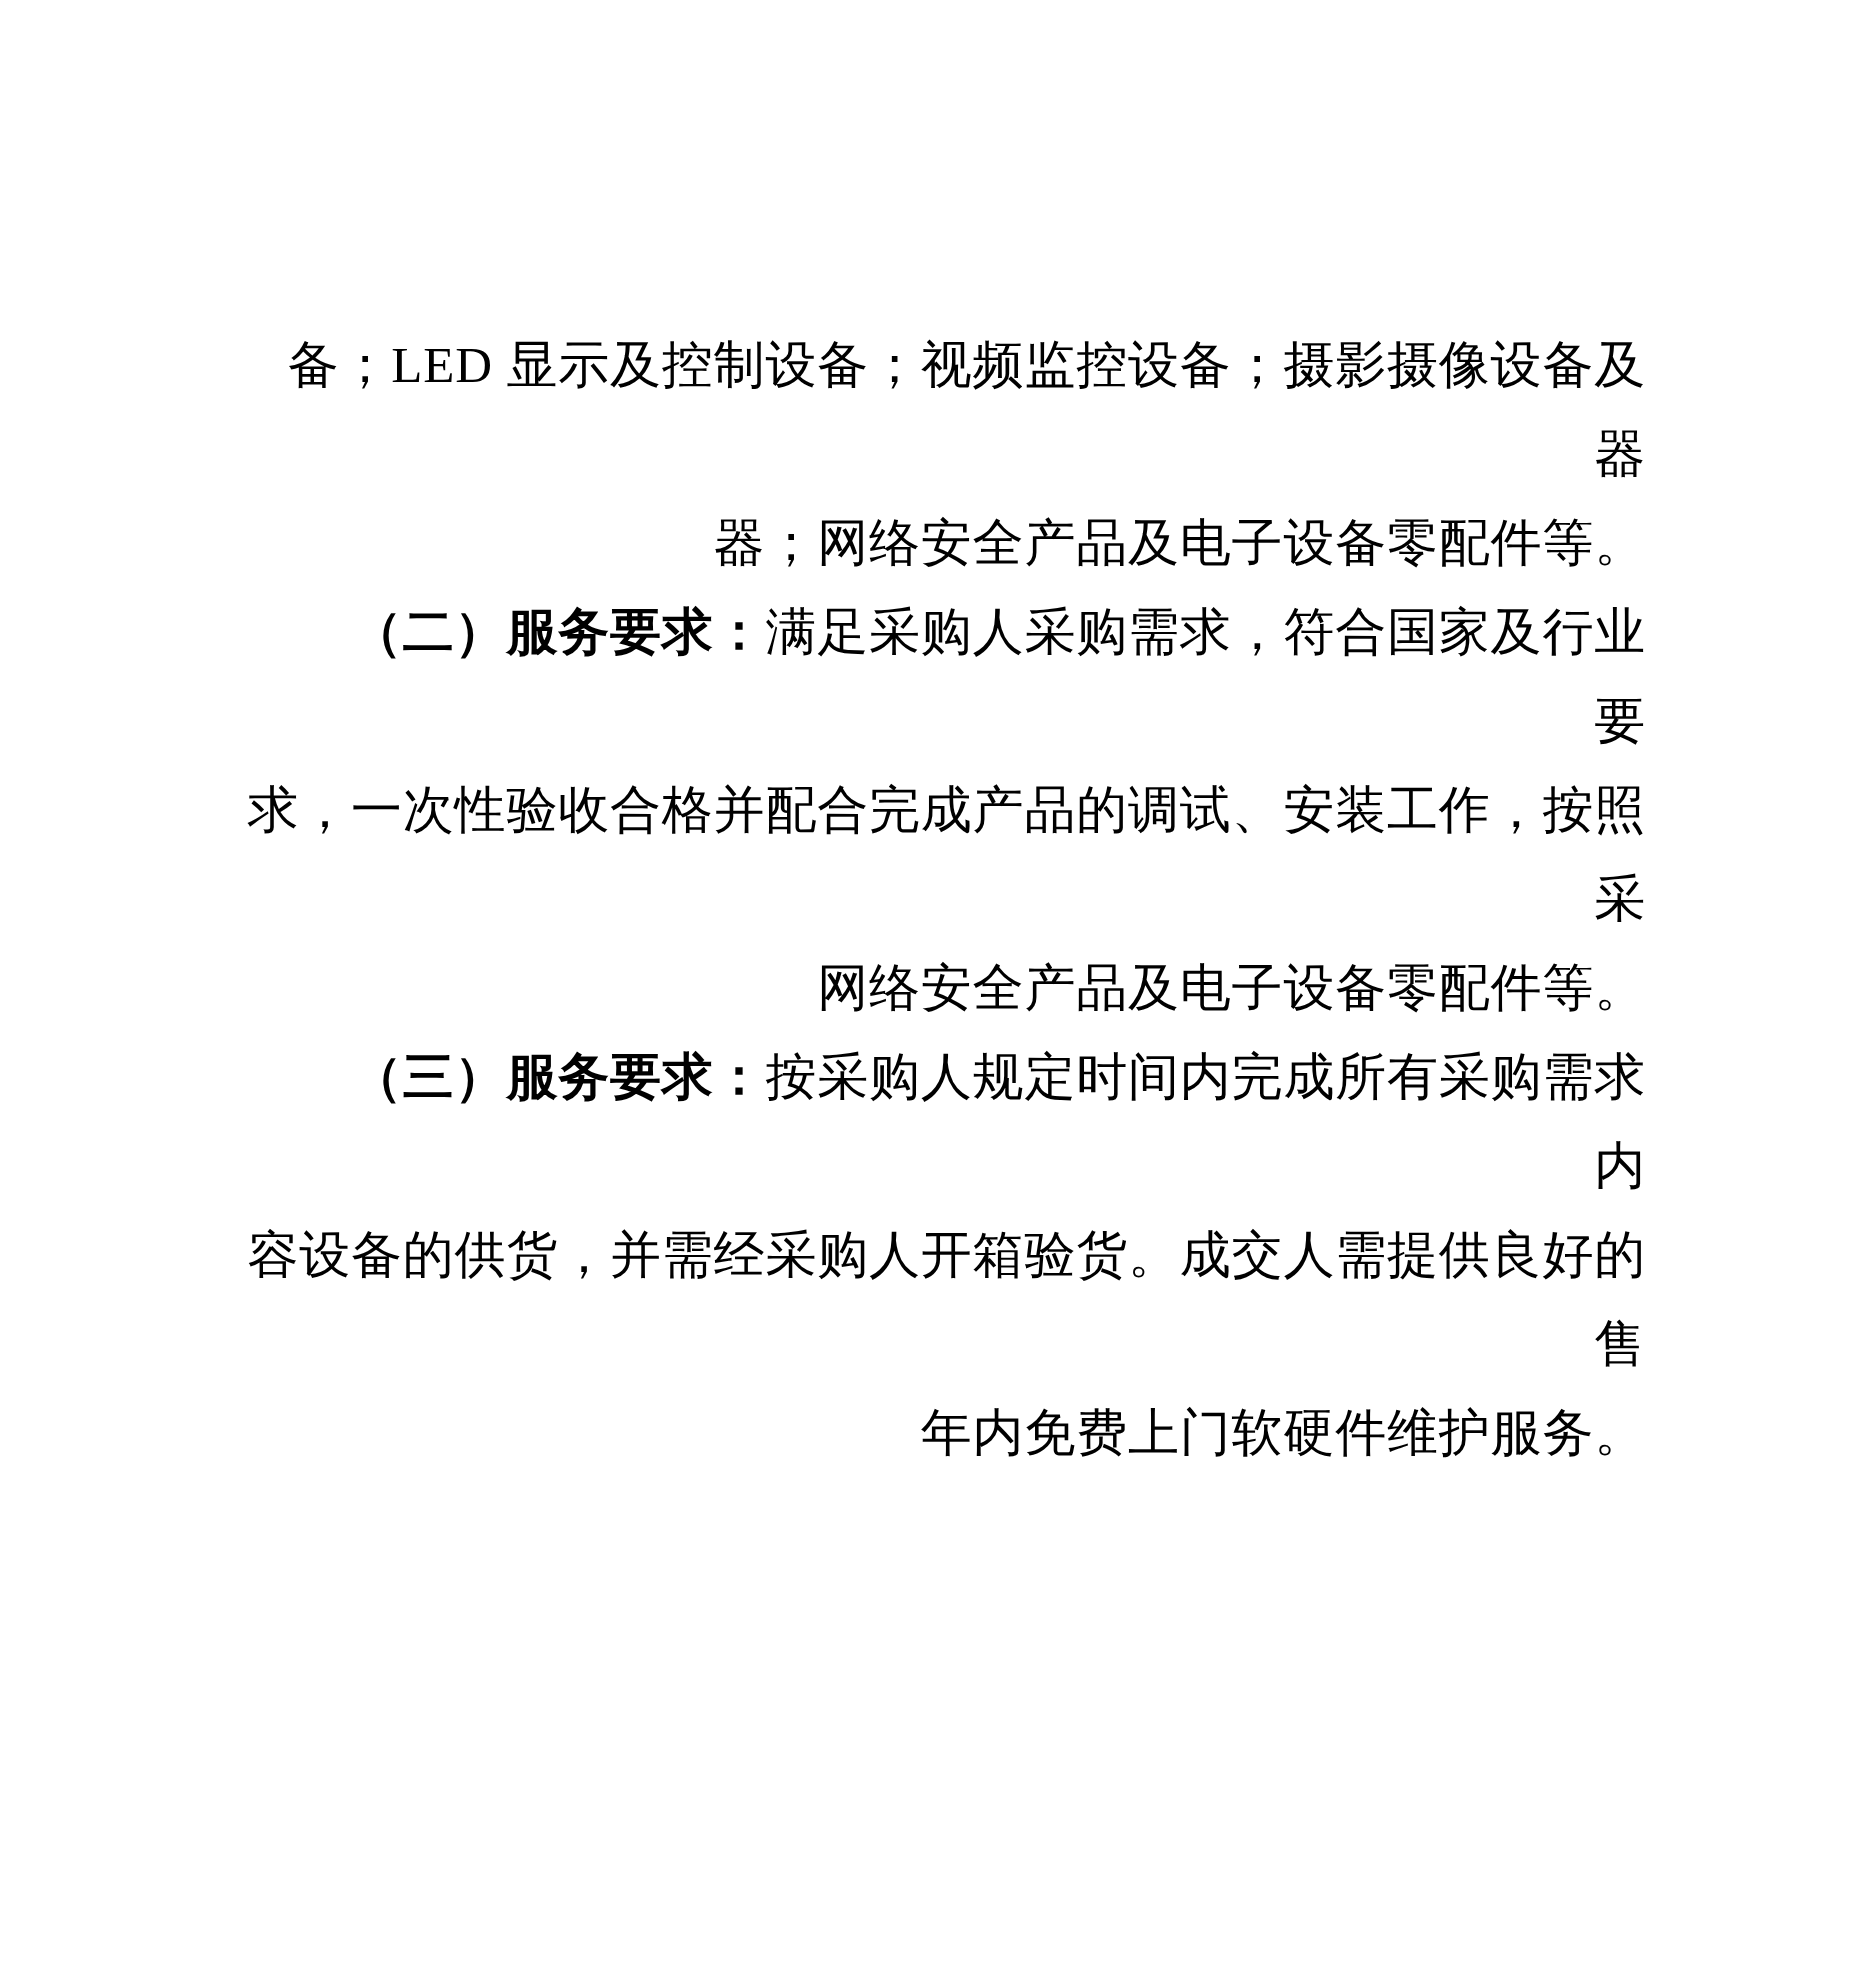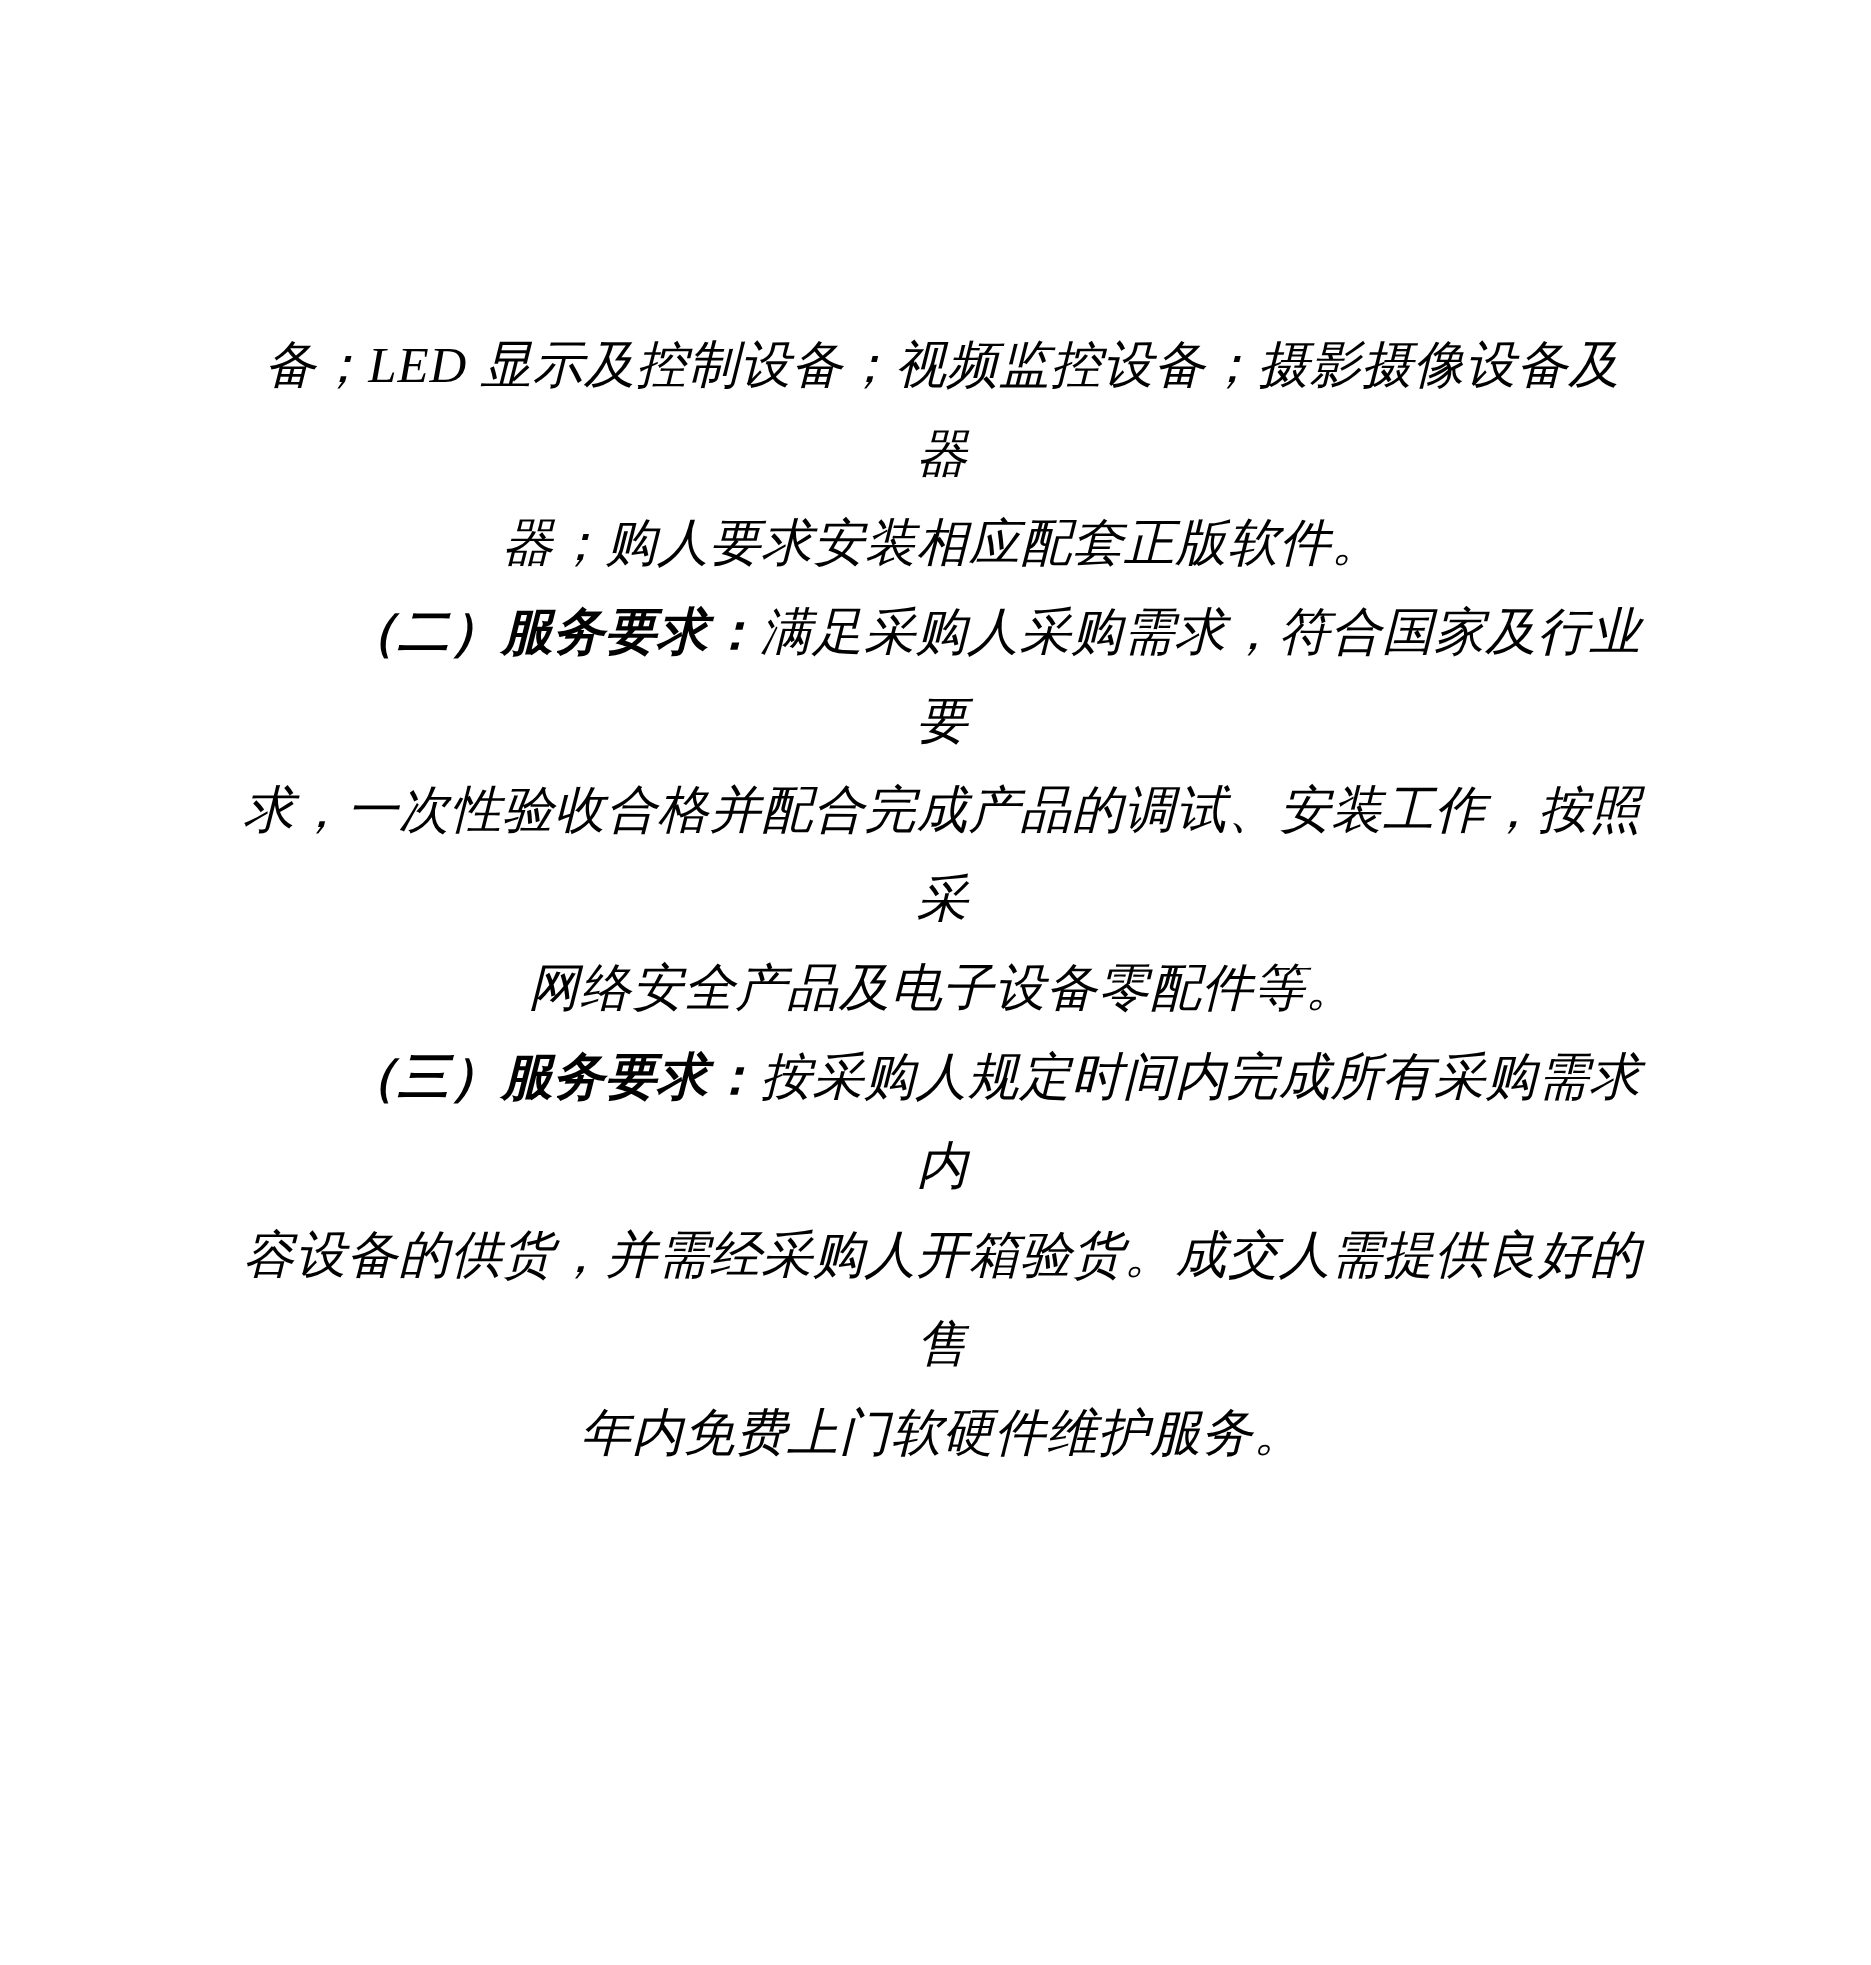--- a/index.html
+++ b/index.html
@@ -23,36 +23,35 @@
     position: absolute;
     left: 239px;
     top: 321px;
     width: 1407px;
     font-size: 51px;
     line-height: 89px;
     letter-spacing: 0.8px;
   }
   .line {
     white-space: pre-wrap;
-    text-align: center;
-    font-style: italic;
+    text-align: right;
   }
   .line.indent {
     text-indent: 2em;
   }
   .run { font-weight: 400; }
   .run.bold { font-weight: 700; }
 </style>
 </head>
 <body>
 
 <div class="page">
   <div class="text-block">
       <div class="line"><span class="run">备；LED 显示及控制设备；视频监控设备；摄影摄像设备及器</span></div>
-      <div class="line"><span class="run">器；购人要求安装相应配套正版软件。</span></div>
+      <div class="line"><span class="run">器；网络安全产品及电子设备零配件等。</span></div>
       <div class="line indent"><span class="run bold">（二）服务要求：</span><span class="run">满足采购人采购需求，符合国家及行业要</span></div>
       <div class="line"><span class="run">求，一次性验收合格并配合完成产品的调试、安装工作，按照采</span></div>
       <div class="line"><span class="run">网络安全产品及电子设备零配件等。</span></div>
       <div class="line indent"><span class="run bold">（三）服务要求：</span><span class="run">按采购人规定时间内完成所有采购需求内</span></div>
       <div class="line"><span class="run">容设备的供货，并需经采购人开箱验货。成交人需提供良好的售</span></div>
       <div class="line"><span class="run">年内免费上门软硬件维护服务。</span></div>
     </div>
 
 </div>
 

